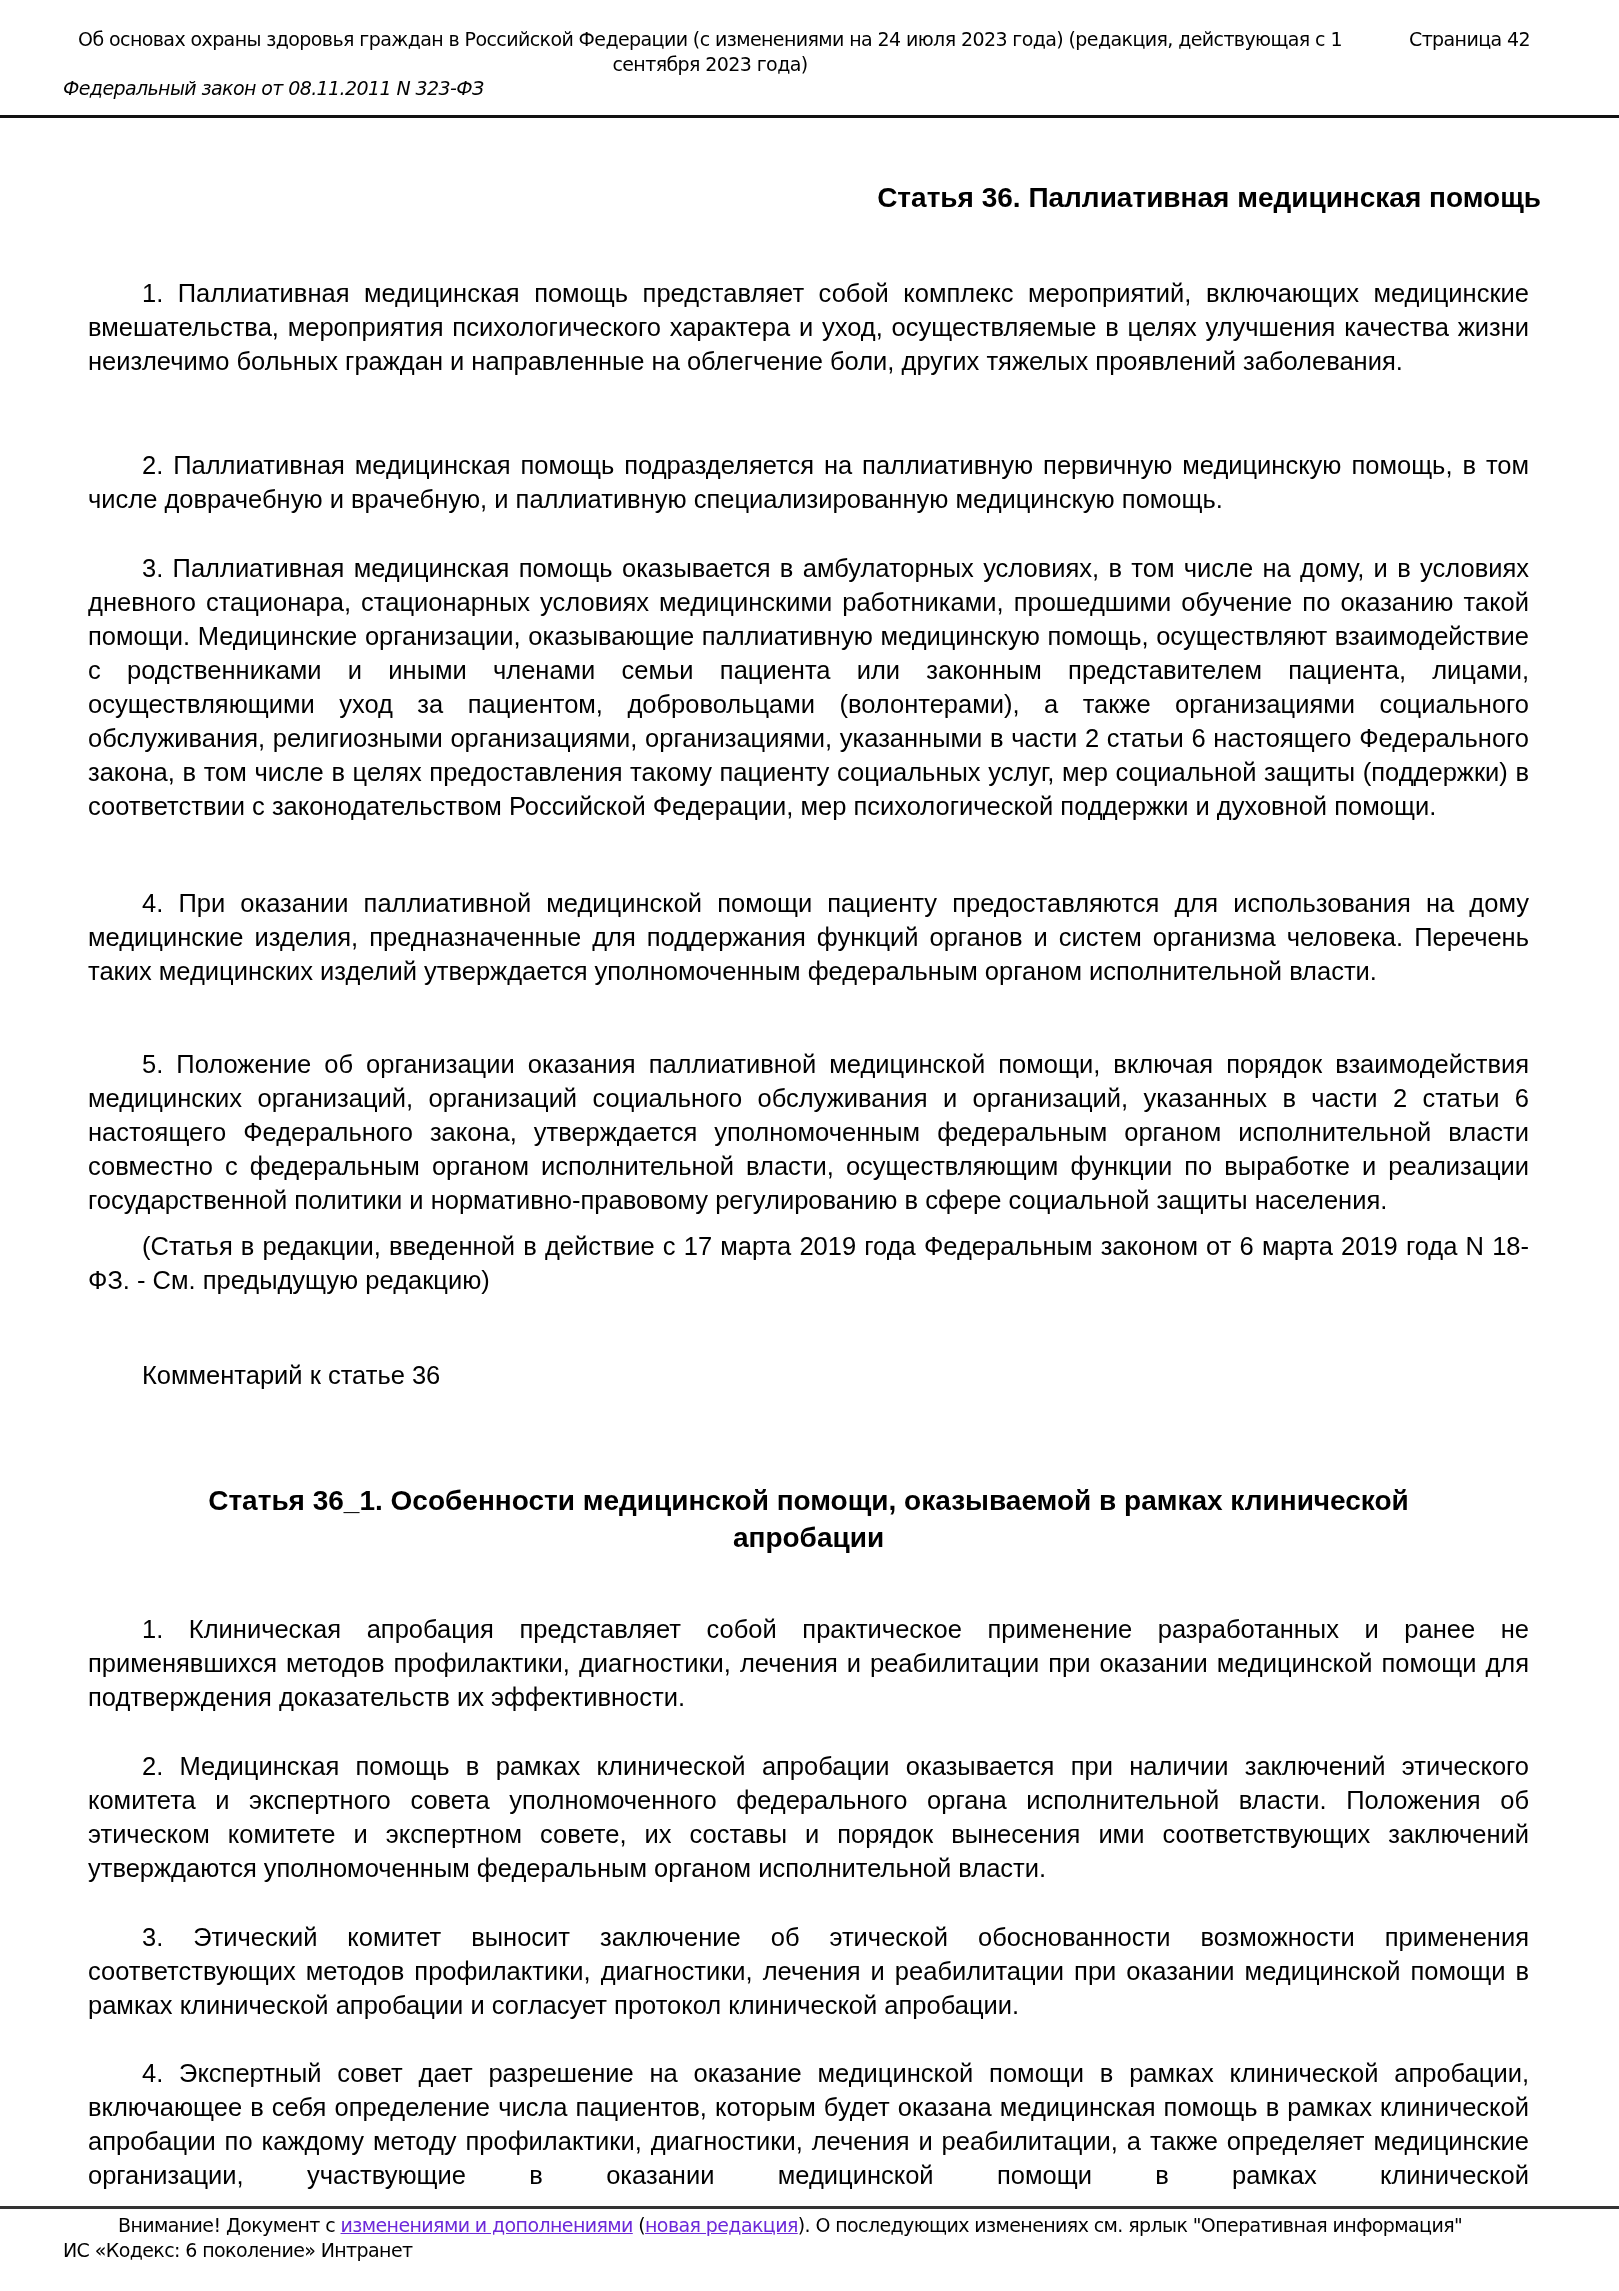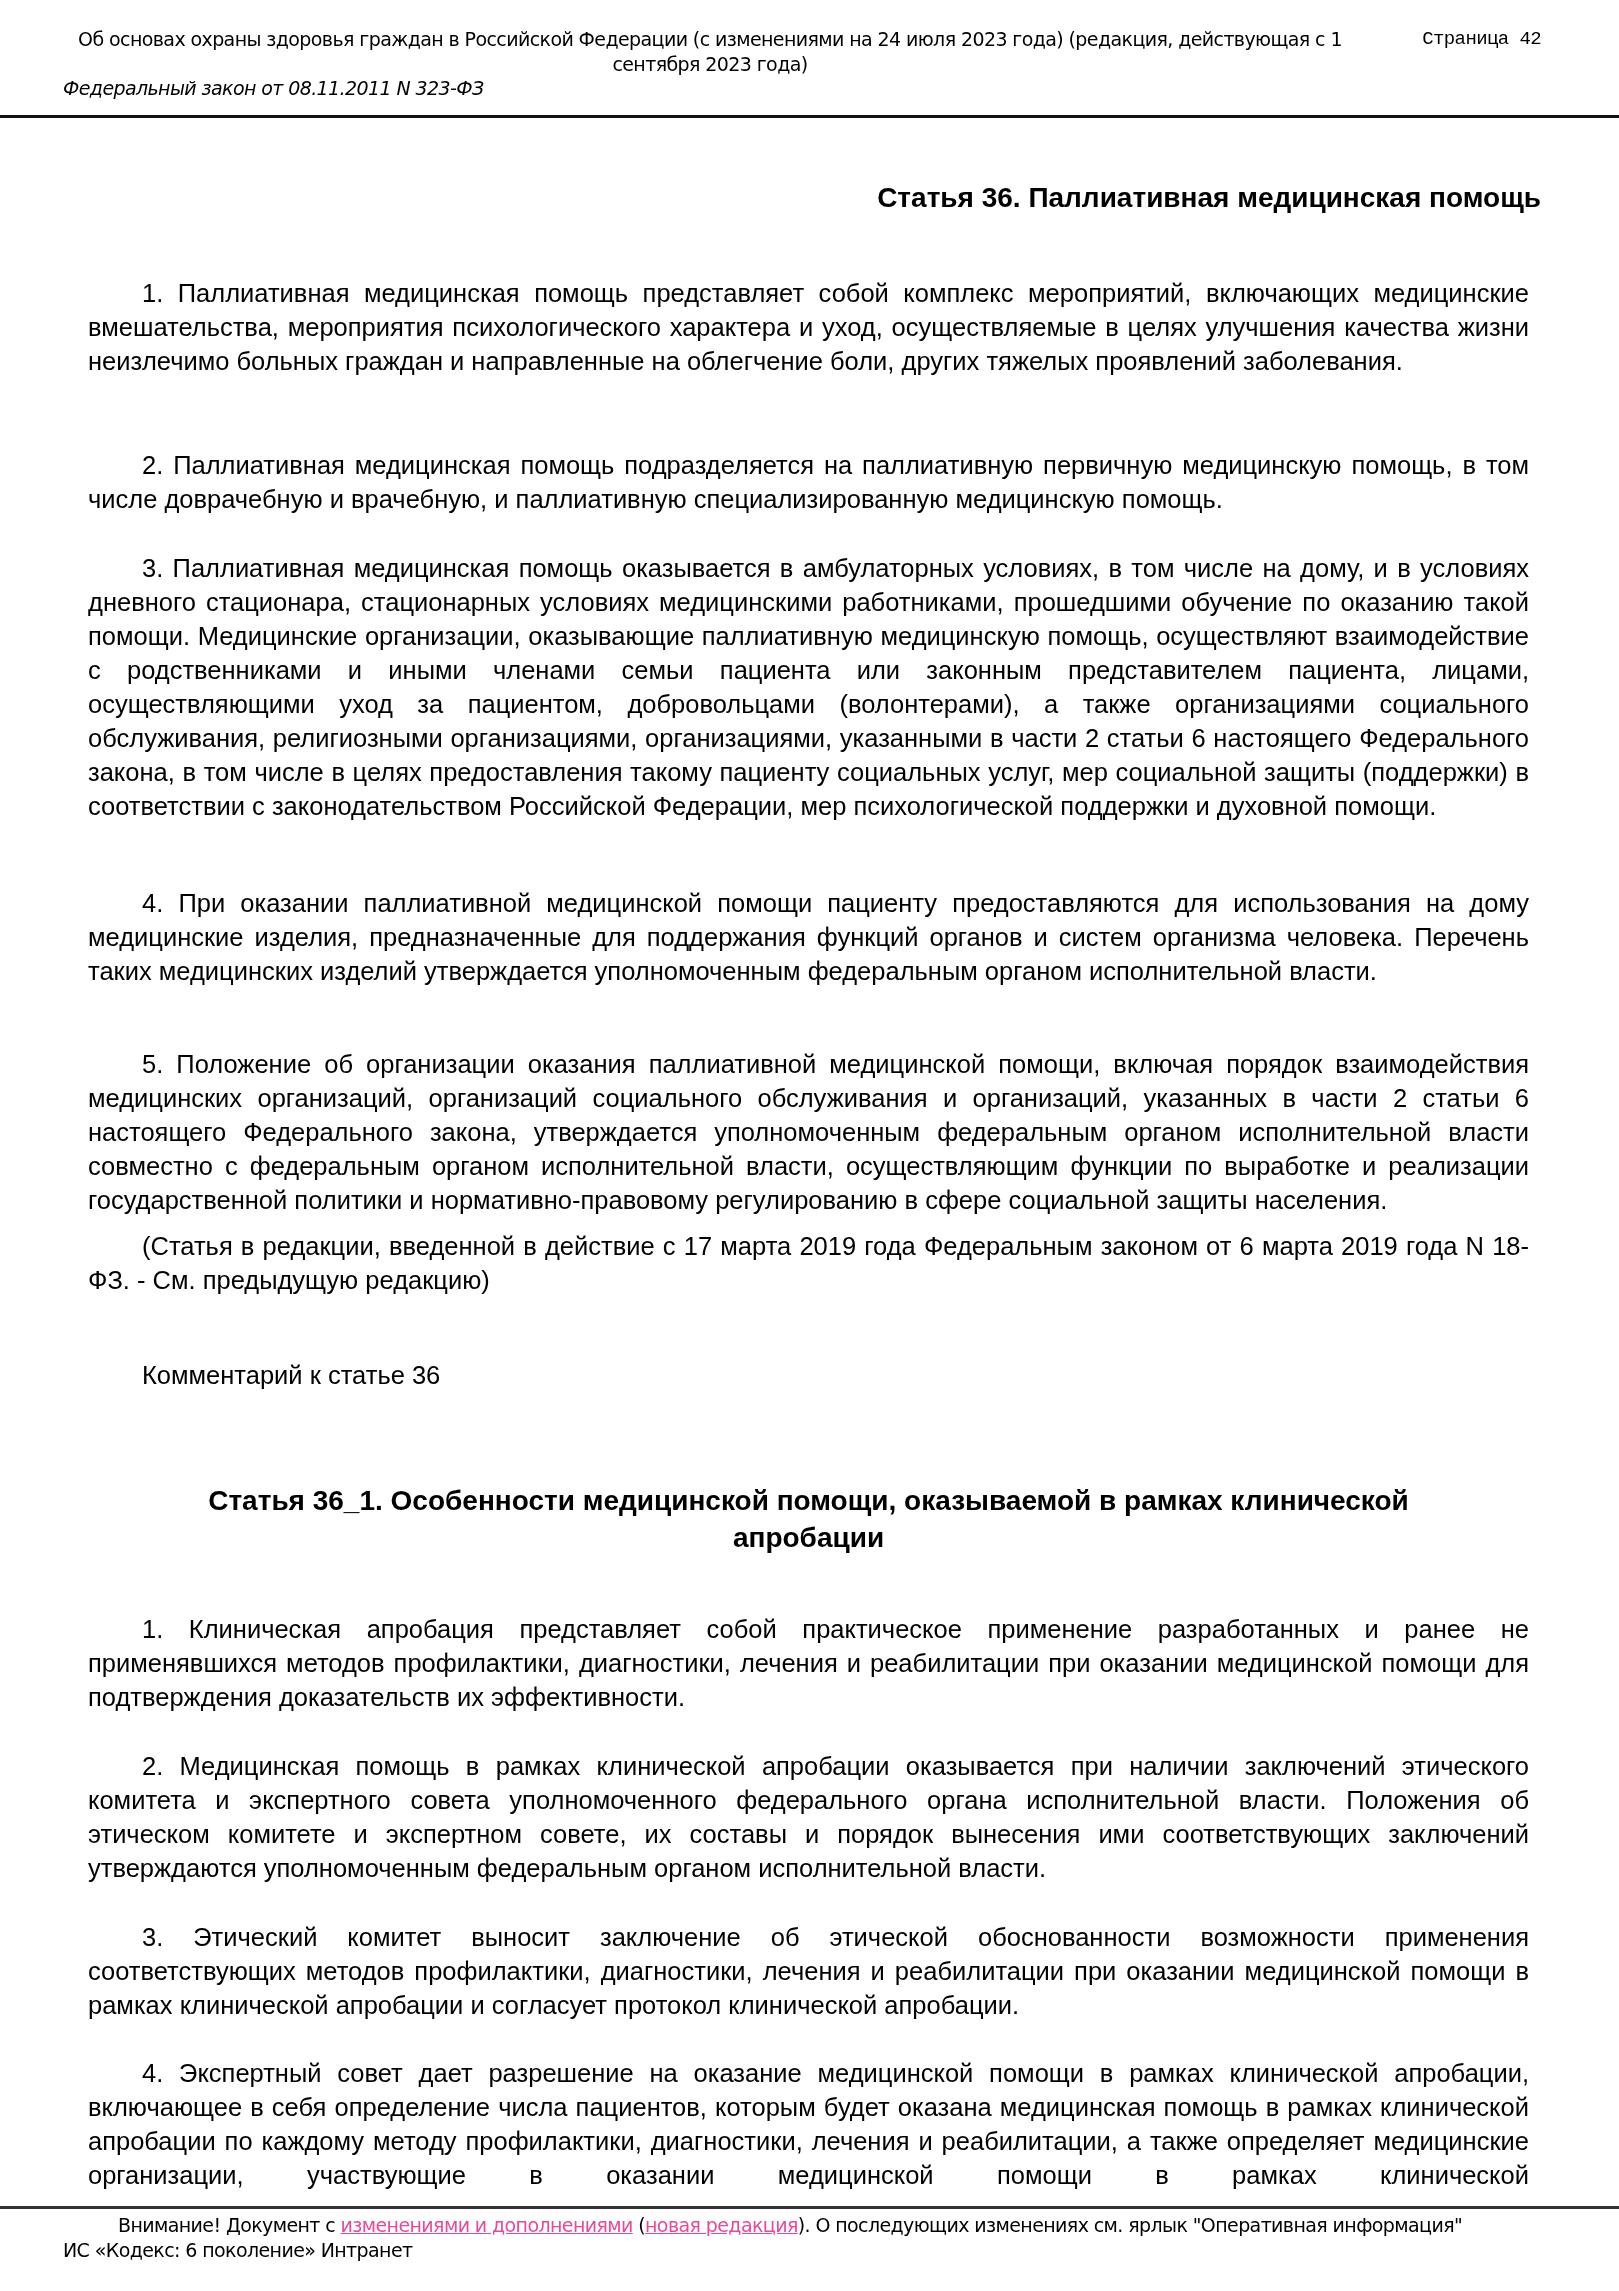--- a/index.html
+++ b/index.html
@@ -1,30 +1,30 @@
 <!DOCTYPE html>
 <html><head>
 <meta charset="utf-8">
 <style>
   html, body { margin: 0; padding: 0; background: #ffffff; }
   body { width: 1619px; height: 2292px; position: relative; overflow: hidden; color: #000; }
   .hdr { position: absolute; left: 63px; top: 27.4px; width: 1490px; font-family: "DejaVu Sans", sans-serif; font-size: 19px; line-height: 24.5px; letter-spacing: -0.6px; }
   .hdr-title { width: 1294px; text-align: center; }
-  .hdr-page { position: absolute; right: 12px; top: 0; font-family: Liberation Mono, monospace; }
+  .hdr-page { position: absolute; right: 23px; top: 0; }
   .hdr-law { font-style: italic; }
   .hdr-rule { position: absolute; left: 0; top: 115px; width: 1619px; height: 2.9px; background: #111; }
 
   .doc { position: absolute; left: 76px; width: 1465px; font-family: "Liberation Sans", sans-serif; font-size: 25.5px; line-height: 34px; }
   .p { text-align: justify; text-indent: 54px; margin: 12px; transform-origin: 0 0; }
   .article-title { position: absolute; left: 76px; width: 1465px; text-align: center; font-family: "Liberation Sans", sans-serif; font-weight: bold; font-size: 28px; line-height: 37px; }
 
   .ftr-rule { position: absolute; left: 0; top: 2206px; width: 1619px; height: 2.9px; background: #333; }
   .ftr { position: absolute; left: 63px; top: 2213px; width: 1529px; font-family: "DejaVu Sans", sans-serif; font-size: 19px; line-height: 24.5px; letter-spacing: -0.6px; }
   .ftr-note { padding-left: 55px; }
-  .ftr a { color: #ec4899; text-decoration: underline; }
+  .ftr a { color: #6d28d9; text-decoration: underline; }
 </style>
 </head>
 <body>
 
 <div class="hdr">
   <div class="hdr-title">Об основах охраны здоровья граждан в Российской Федерации (с изменениями на 24 июля 2023 года) (редакция, действующая с 1 сентября 2023 года)</div>
   <div class="hdr-page">Страница 42</div>
   <div class="hdr-law"><span>Федеральный закон от </span><span>08.11.2011 N 323-ФЗ</span></div>
 </div>
 <div class="hdr-rule"></div>

